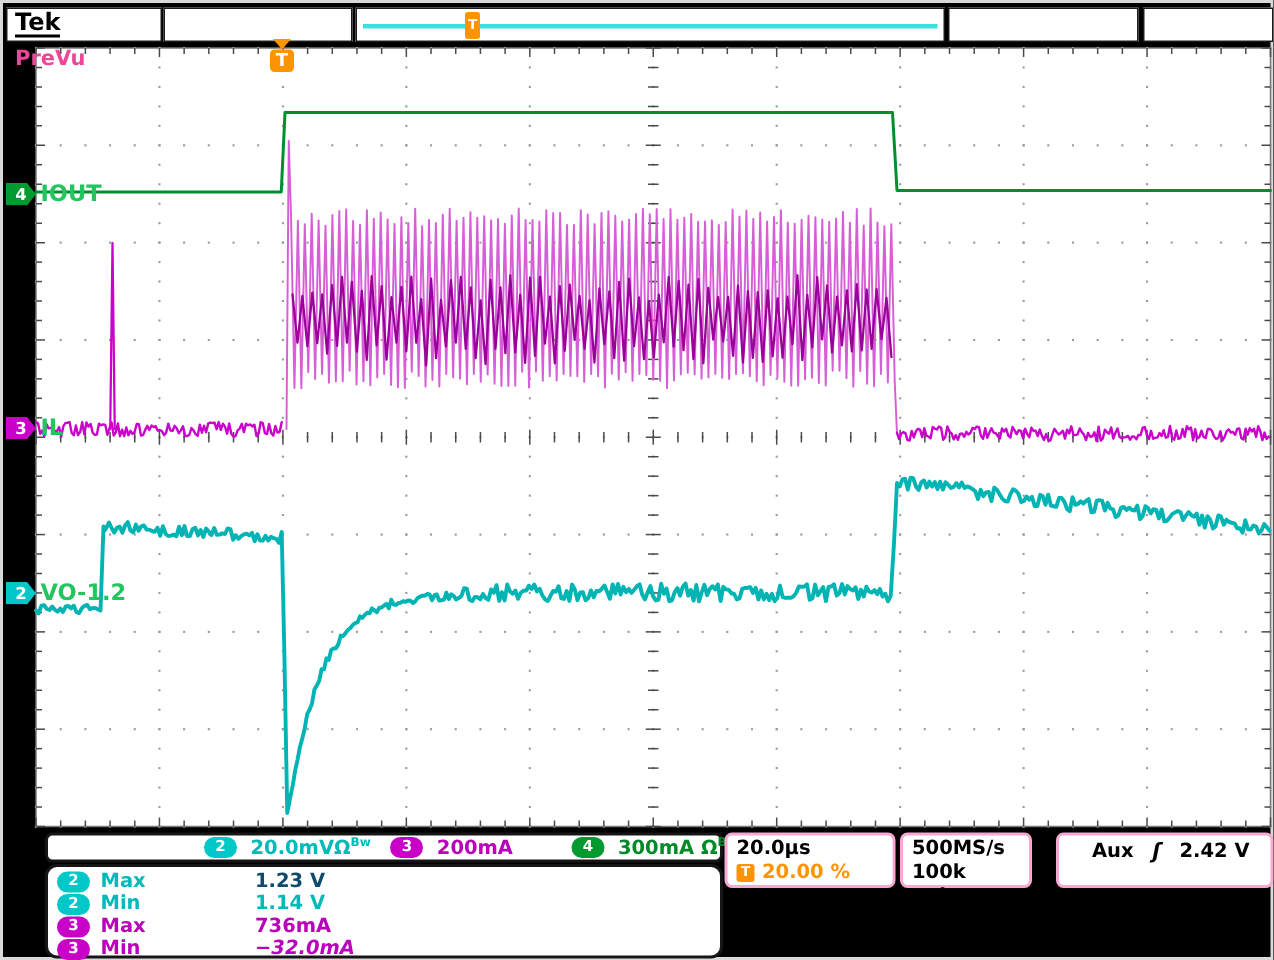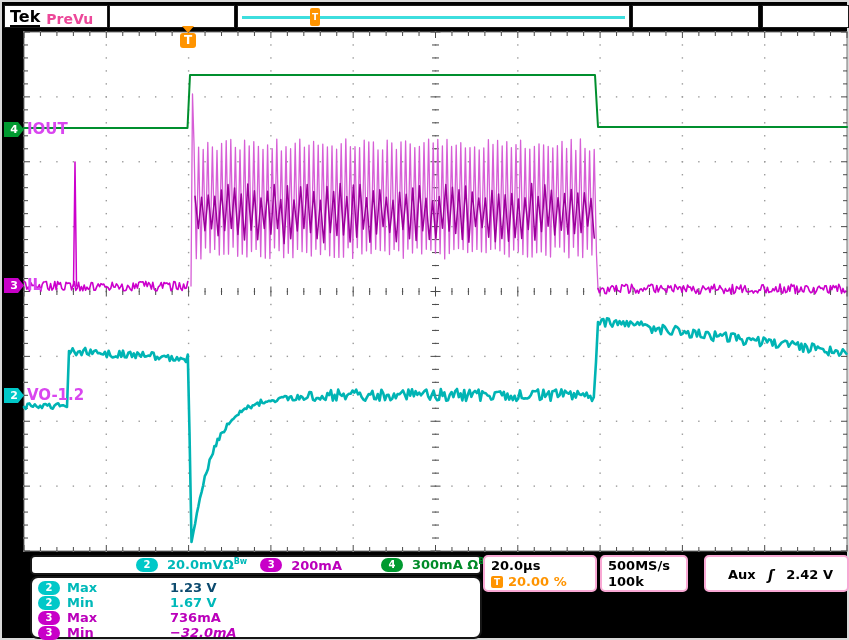--- a/index.html
+++ b/index.html
@@ -4,21 +4,21 @@
 <style>
   html,body{margin:0;padding:0;background:#000;}
   body{width:849px;height:640px;position:relative;overflow:hidden;
        font-family:"DejaVu Sans","Liberation Sans",sans-serif;}
   .screen{position:absolute;inset:0;width:849px;height:640px;background:#000;
           border:2px solid #d9d9d9;box-sizing:border-box;}
   #scope-svg{position:absolute;left:0;top:0;}
   
   .tbox{position:absolute;top:3px;height:23px;background:#fff;border:1px solid #1a1a1a;
         box-sizing:border-box;}
-  .tek-box{left:2px;width:104px;display:flex;align-items:flex-end;gap:6px;padding-left:5px;}
+  .tek-box{left:2px;width:104px;display:flex;align-items:flex-start;gap:6px;padding-left:5px;flex-direction:column;}
   .tek-logo{font-weight:bold;font-size:16px;color:#000;border-bottom:2px solid #000;line-height:17px;}
   .prevu{font-weight:bold;font-size:14px;color:#ec4899;}
   .box2{left:107px;width:126px;}
   .acq-box{left:235px;width:393px;}
   .acq-line{position:absolute;left:4px;right:4px;top:10px;height:3px;background:#3ddede;}
   .acq-t{position:absolute;top:2px;width:10px;height:18px;display:flex;align-items:center;
          justify-content:center;background:#ff9400;border-radius:2px;color:#fff;
          font-size:9px;font-weight:bold;}
   .box4{left:630px;width:127px;}
   .box5{left:760px;width:87px;}
@@ -26,40 +26,40 @@
   .trig-arrow{position:absolute;left:180px;top:24px;width:0;height:0;
               border-left:6px solid transparent;border-right:6px solid transparent;
               border-top:7px solid #ff9400;}
   .trig-t{position:absolute;left:178px;top:31px;width:16px;height:15px;background:#ff9400;
           border-radius:3px;color:#fff;font-weight:bold;font-size:12px;line-height:15px;
           text-align:center;}
   
   .chm{position:absolute;left:2px;width:20px;height:15px;color:#fff;font-weight:bold;
        font-size:11px;line-height:15px;text-align:center;
        clip-path:polygon(0 0,70% 0,100% 50%,70% 100%,0 100%);}
-  .chlabel{position:absolute;left:25px;font-weight:bold;font-size:15px;color:#d946ef;}
+  .chlabel{position:absolute;left:25px;font-weight:bold;font-size:15px;color:#22c55e;}
   
   .readout-bar{position:absolute;left:28px;top:553px;width:452px;height:20px;background:#fff;
                border:2px solid #161616;border-radius:5px;box-sizing:border-box;
                display:flex;align-items:center;gap:9px;padding-left:104px;}
   .pill{display:inline-block;width:22px;height:14px;border-radius:8px;color:#fff;
         font-size:10px;font-weight:bold;line-height:14px;text-align:center;flex:0 0 auto;}
   .scale{font-weight:bold;font-size:13px;white-space:nowrap;}
   .bw{font-size:8px;font-weight:bold;vertical-align:super;}
   
   .bbox{position:absolute;top:553px;height:37px;background:#fff;border:2px solid #f9a8d4;
         border-radius:5px;box-sizing:border-box;font-weight:bold;font-size:13px;color:#000;
         padding:1px 6px;line-height:16px;}
   .tb-box{left:481px;width:114px;}
   .tb-line2{display:flex;align-items:center;gap:5px;}
   .tb-ticon{width:12px;height:12px;background:#ff9400;border-radius:2px;color:#fff;
             font-size:9px;font-weight:bold;line-height:12px;text-align:center;}
   .acq2-box{left:598px;width:88px;}
   .trg-box{left:702px;width:145px;display:flex;justify-content:space-between;
-           align-items:center;padding:3px 14px 0 22px;}
+           align-items:flex-start;padding:3px 14px 0 22px;}
   .slope{font-style:italic;font-weight:bold;font-size:14px;}
   
   .meas-panel{position:absolute;left:28px;top:574px;width:452px;height:63px;background:#fff;
               border:2px solid #161616;border-radius:8px;box-sizing:border-box;
               padding:2px 6px;display:flex;flex-direction:column;justify-content:space-around;}
   .mrow{display:flex;align-items:center;gap:7px;font-weight:bold;font-size:13px;}
   .mname{width:58px;}
   .mval{margin-left:38px;}
 </style>
 </head>
@@ -1316,21 +1316,21 @@
 
   <div class="meas-panel">
     <div class="mrow">
       <span class="pill c2bg" style="background: rgb(0, 200, 200);">2</span>
       <span class="mname c2" style="color: rgb(0, 185, 185);">Max</span>
       <span class="mval c2" style="color: #0c4a6e;">1.23 V</span>
     </div>
     <div class="mrow">
       <span class="pill c2bg" style="background: rgb(0, 200, 200);">2</span>
       <span class="mname c2" style="color: rgb(0, 185, 185);">Min</span>
-      <span class="mval c2" style="color: rgb(0, 185, 185);">1.67 V</span>
+      <span class="mval c2" style="color: rgb(0, 185, 185);">1.14 V</span>
     </div>
     <div class="mrow">
       <span class="pill c3bg" style="background: rgb(200, 0, 200);">3</span>
       <span class="mname c3" style="color: rgb(187, 0, 187);">Max</span>
       <span class="mval c3" style="color: rgb(187, 0, 187);">736mA</span>
     </div>
     <div class="mrow">
       <span class="pill c3bg" style="background: rgb(200, 0, 200);">3</span>
       <span class="mname c3" style="color: rgb(187, 0, 187);">Min</span>
       <span class="mval c3" style="color: rgb(187, 0, 187); font-style: italic;">−32.0mA</span>

